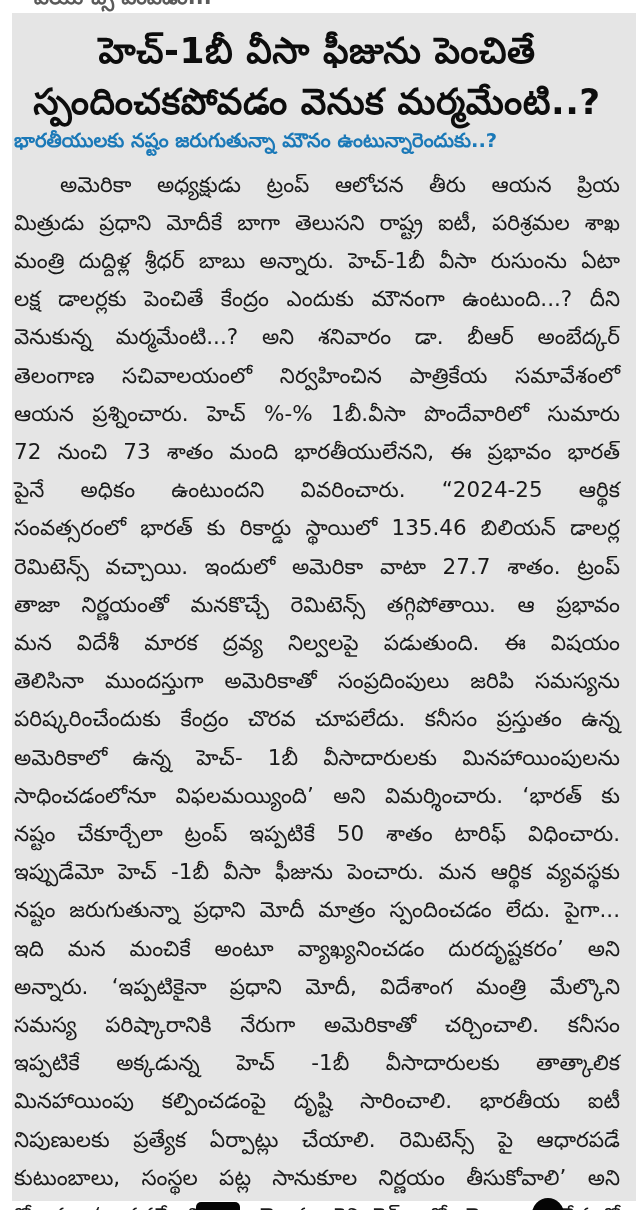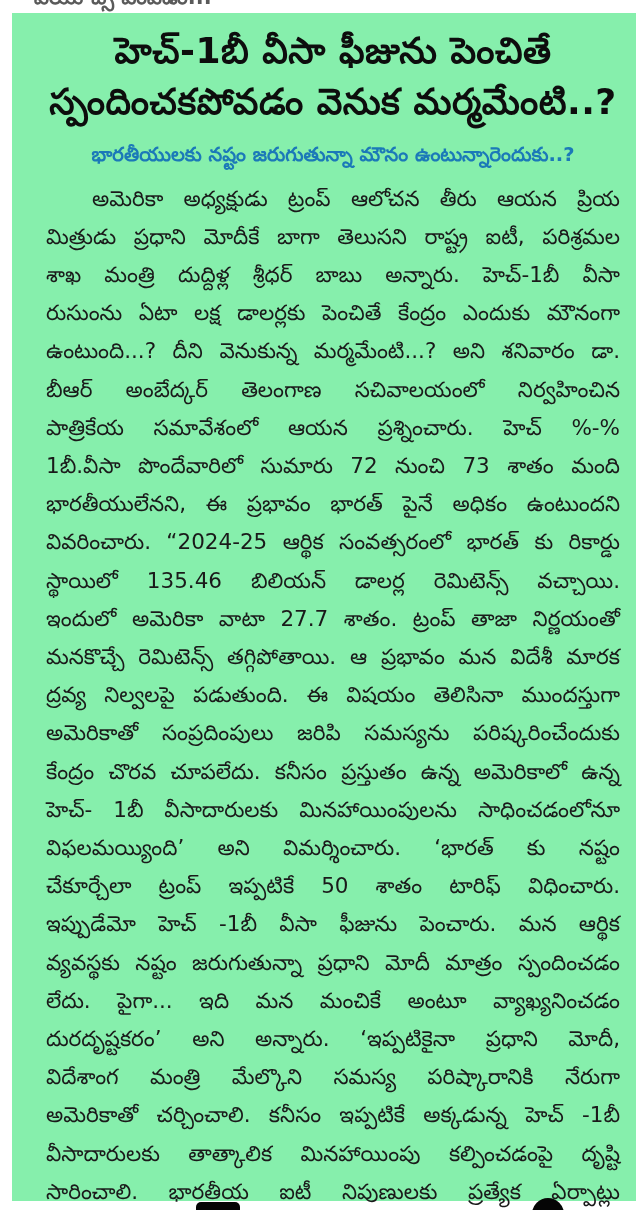--- a/index.html
+++ b/index.html
@@ -16,36 +16,36 @@
     position:absolute;left:0;top:0;right:0;height:13px;
     overflow:hidden;background:#ffffff;
   }
   .top-strip .clipped{
     display:block;margin-top:-15px;padding-left:34px;
     font-size:21px;color:#5a5a5a;font-weight:bold;white-space:nowrap;
   }
   
   .card{
     position:absolute;left:12px;top:13px;right:0;bottom:9px;
-    background:#86efac;
-    padding:8px 16px 0 34px;
+    background:#e5e5e5;
+    padding:8px 16px 0 2px;
     box-sizing:border-box;
   }
   .headline{
     margin:4px 0 0 0;
     text-align:center;
     color:#0d0d0d;
     font-size:36px;
     line-height:51px;
     font-weight:bold;
     letter-spacing:0.5px;
   }
   .subhead{
-    margin-top:14px;
-    text-align:center;
+    margin-top:0;
+    text-align:left;
     color:#1b79b8;
     font-weight:bold;
     font-size:19.5px;
     line-height:28.5px;
   }
   .byline-wrap{margin:18px 0 0 34px;}
   .byline{
     display:inline-block;
     font-size:22px;font-weight:bold;color:#141414;
     padding:0 6px 7px 0;

